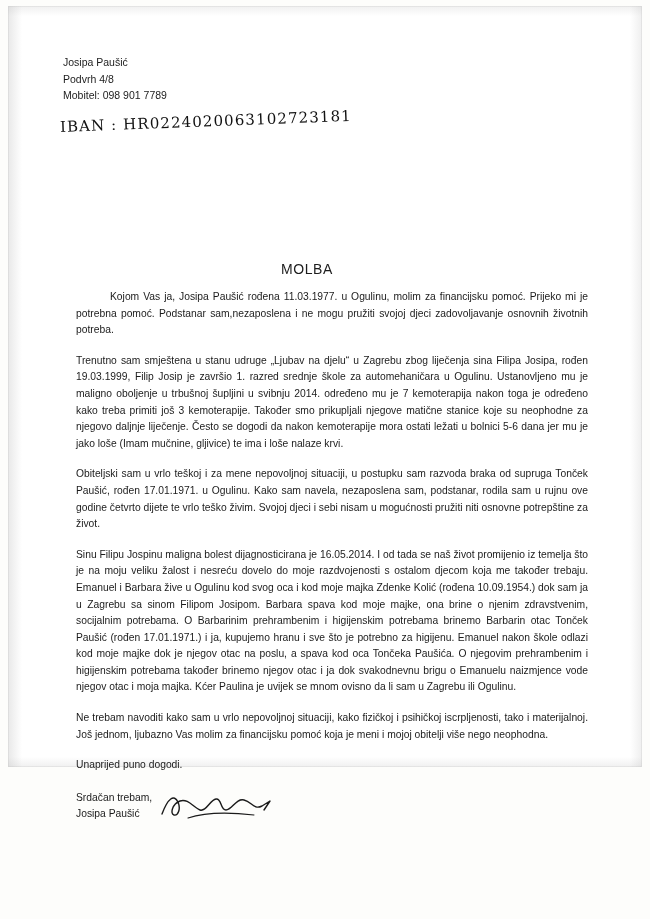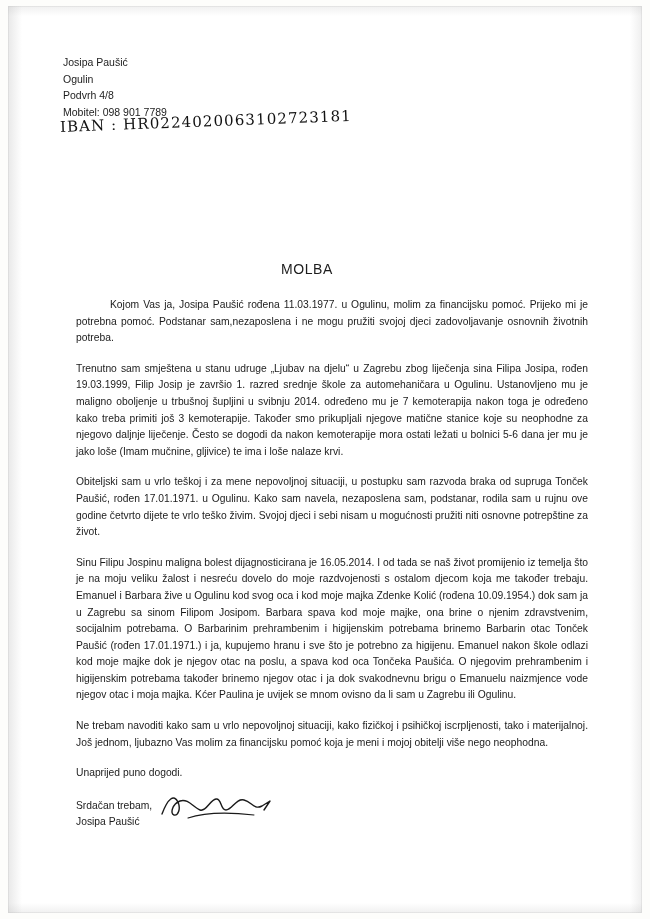--- a/index.html
+++ b/index.html
@@ -16,21 +16,21 @@
     height: 919px;
     background: #fdfdfb;
     overflow: hidden;
   }
   
   .scan {
     position: absolute;
     left: 8px;
     top: 6px;
     width: 634px;
-    height: 907px;
+    height: 761px;
     background: #ffffff;
     box-shadow: inset 0 0 0 1px #efefef;
   }
   .scan:before {
     content: "";
     position: absolute;
     left: 0; top: 0; right: 0; bottom: 0;
     background:
       linear-gradient(90deg, rgba(180,180,180,0.30) 0px, rgba(255,255,255,0) 14px),
       linear-gradient(270deg, rgba(180,180,180,0.22) 0px, rgba(255,255,255,0) 12px),
@@ -85,21 +85,20 @@
     font-size: 10.3px;
     line-height: 16.6px;
     color: #1b1b1b;
     text-align: justify;
   }
   .para {
     margin: 0 0 14px 0;
   }
   .para.indent {
     text-indent: 34px;
-    margin-top: 8px;
   }
 
   .closing {
     margin-top: 4px;
   }
   .sign-block {
     margin-top: 16px;
     line-height: 16.6px;
   }
   .sign-name {
@@ -116,21 +115,20 @@
   }
 </style>
 </head>
 <body>
 
 <div class="page">
   <div class="scan">
 
     <div class="header-block">
       <div>Josipa Paušić</div>
-      <div>Ogulin</div>
       <div>Podvrh 4/8</div>
       <div>Mobitel: 098 901 7789</div>
     </div>
 
     <div class="iban-line">IBAN : HR0224020063102723181</div>
 
     <div class="title">
       <span>MOLBA</span>
     </div>
 

